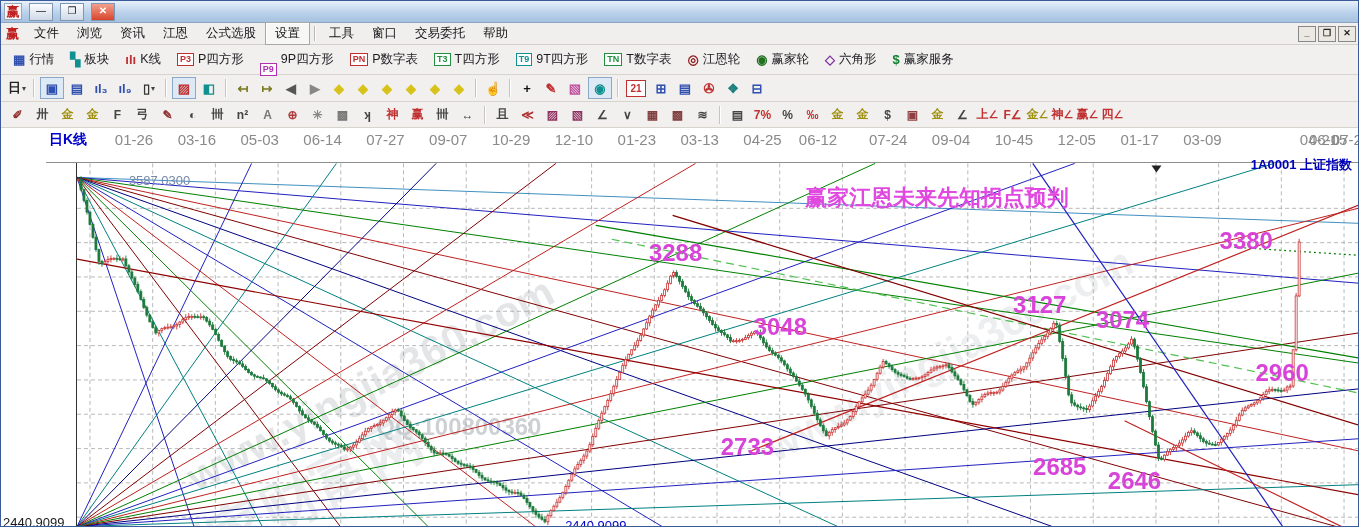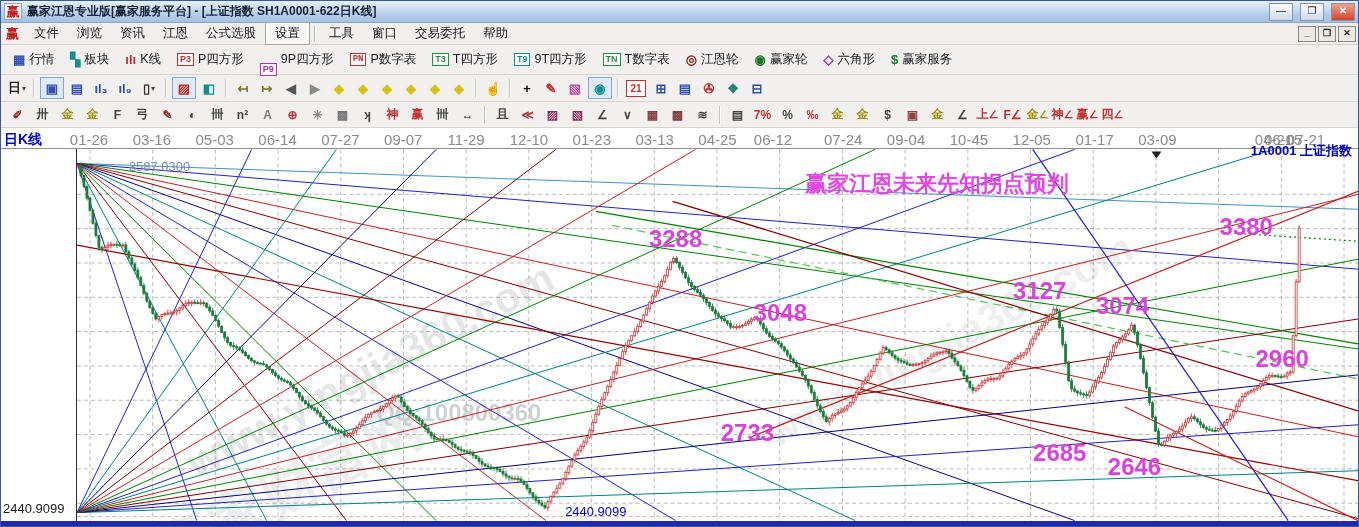--- a/index.html
+++ b/index.html
@@ -36,39 +36,38 @@
   .t2{height:27px;}
   .t3{height:26px;}
   .tbtn{width:22px;height:20px;display:inline-flex;align-items:center;justify-content:center;
     font-size:13px;margin:0 1px;font-weight:bold;}
   .t3 .tbtn{font-size:12px;width:23px;}
   .tbtn.active{border:1px solid #8aa8c8;background:#dde9f5;}
   .tbtn.dd::after{content:"▾";font-size:8px;color:#444;margin-left:1px;font-weight:normal;}
   .tbtn.boxed{border:1px solid currentColor;width:18px;height:15px;font-size:10px;background:#fff;margin:0 3px;}
   .sep{width:1px;height:18px;background:#c6c4bc;border-right:1px solid #fff;margin:0 4px;display:inline-block;}
   
-  .chart-header{height:21px;position:relative;background:#fff;border-bottom:1px solid #8f8f8f;box-sizing:border-box;}
+  .chart-header{height:35px;position:relative;background:#fff;border-bottom:1px solid #8f8f8f;box-sizing:border-box;margin-left:45px;}
   .kline-label{position:absolute;left:3px;top:3px;color:#0000cc;font-weight:bold;font-size:14px;}
   .date-tick{position:absolute;top:3px;font-size:15px;color:#8a8a8a;transform:translateX(-50%);white-space:nowrap;}
   
   .chart-wrap{position:relative;height:372px;display:flex;background:#fff;}
   .gutter{width:75px;position:relative;flex:0 0 auto;}
   .gutter-price{position:absolute;left:2px;bottom:5px;font-size:13px;color:#1a1a1a;white-space:nowrap;}
   #chart{display:block;border-left:1px solid #333;}
   .sym-label{position:absolute;top:-7px;right:6px;color:#0000bb;font-size:13px;font-weight:bold;z-index:5;pointer-events:none;}
   .bottom-strip{height:7px;background:#2028b0;}
 </style>
 </head>
 <body>
 
 <div class="window">
 
   <div class="titlebar">
     <span class="tb-logo">赢</span>
-    <span class="tb-title">赢家江恩专业版[赢家服务平台] - [上证指数  SH1A0001-622日K线]</span>
     <span class="win-ctl">—</span>
     <span class="win-ctl">❐</span>
     <span class="win-ctl close">✕</span>
   </div>
 
   <div class="menubar">
     <span class="mb-logo">赢</span>
     <div id="menu-items">
         <span class="menu-item">文件</span>
         <span class="menu-item">浏览</span>
@@ -102,21 +101,21 @@
       </div>
       <div class="tb1-item">
         <span class="mini-box" style="color: rgb(192, 48, 48);">P3</span>
         <span class="tb1-label">P四方形</span>
       </div>
       <div class="tb1-item">
         <span class="mini-box" style="color: rgb(176, 48, 176); margin-top: 20px;">P9</span>
         <span class="tb1-label">9P四方形</span>
       </div>
       <div class="tb1-item">
-        <span class="mini-box" style="color: rgb(192, 48, 48); font-family: Liberation Mono, monospace;">PN</span>
+        <span class="mini-box" style="color: rgb(192, 48, 48);">PN</span>
         <span class="tb1-label">P数字表</span>
       </div>
       <div class="tb1-item">
         <span class="mini-box" style="color: rgb(32, 144, 64);">T3</span>
         <span class="tb1-label">T四方形</span>
       </div>
       <div class="tb1-item">
         <span class="mini-box" style="color: rgb(16, 144, 144);">T9</span>
         <span class="tb1-label">9T四方形</span>
       </div>
@@ -229,21 +228,21 @@
 
   <div class="chart-header">
     <span class="kline-label">日K线</span>
     <div id="dates">
         <span class="date-tick" style="left: 88px;">01-26</span>
         <span class="date-tick" style="left: 150.85px;">03-16</span>
         <span class="date-tick" style="left: 213.7px;">05-03</span>
         <span class="date-tick" style="left: 276.55px; text-align: center;">06-14</span>
         <span class="date-tick" style="left: 339.4px;">07-27</span>
         <span class="date-tick" style="left: 402.25px;">09-07</span>
-        <span class="date-tick" style="left: 465.1px;">11-29</span>
+        <span class="date-tick" style="left: 465.1px;">10-29</span>
         <span class="date-tick" style="left: 527.95px;">12-10</span>
         <span class="date-tick" style="left: 590.8px;">01-23</span>
         <span class="date-tick" style="left: 653.65px;">03-13</span>
         <span class="date-tick" style="left: 716.5px;">04-25</span>
         <span class="date-tick" style="left: 772px;">06-12</span>
         <span class="date-tick" style="left: 842.2px;">07-24</span>
         <span class="date-tick" style="left: 905.05px;">09-04</span>
         <span class="date-tick" style="left: 967.9px;">10-45</span>
         <span class="date-tick" style="left: 1030.75px;">12-05</span>
         <span class="date-tick" style="left: 1093.6px;">01-17</span>

